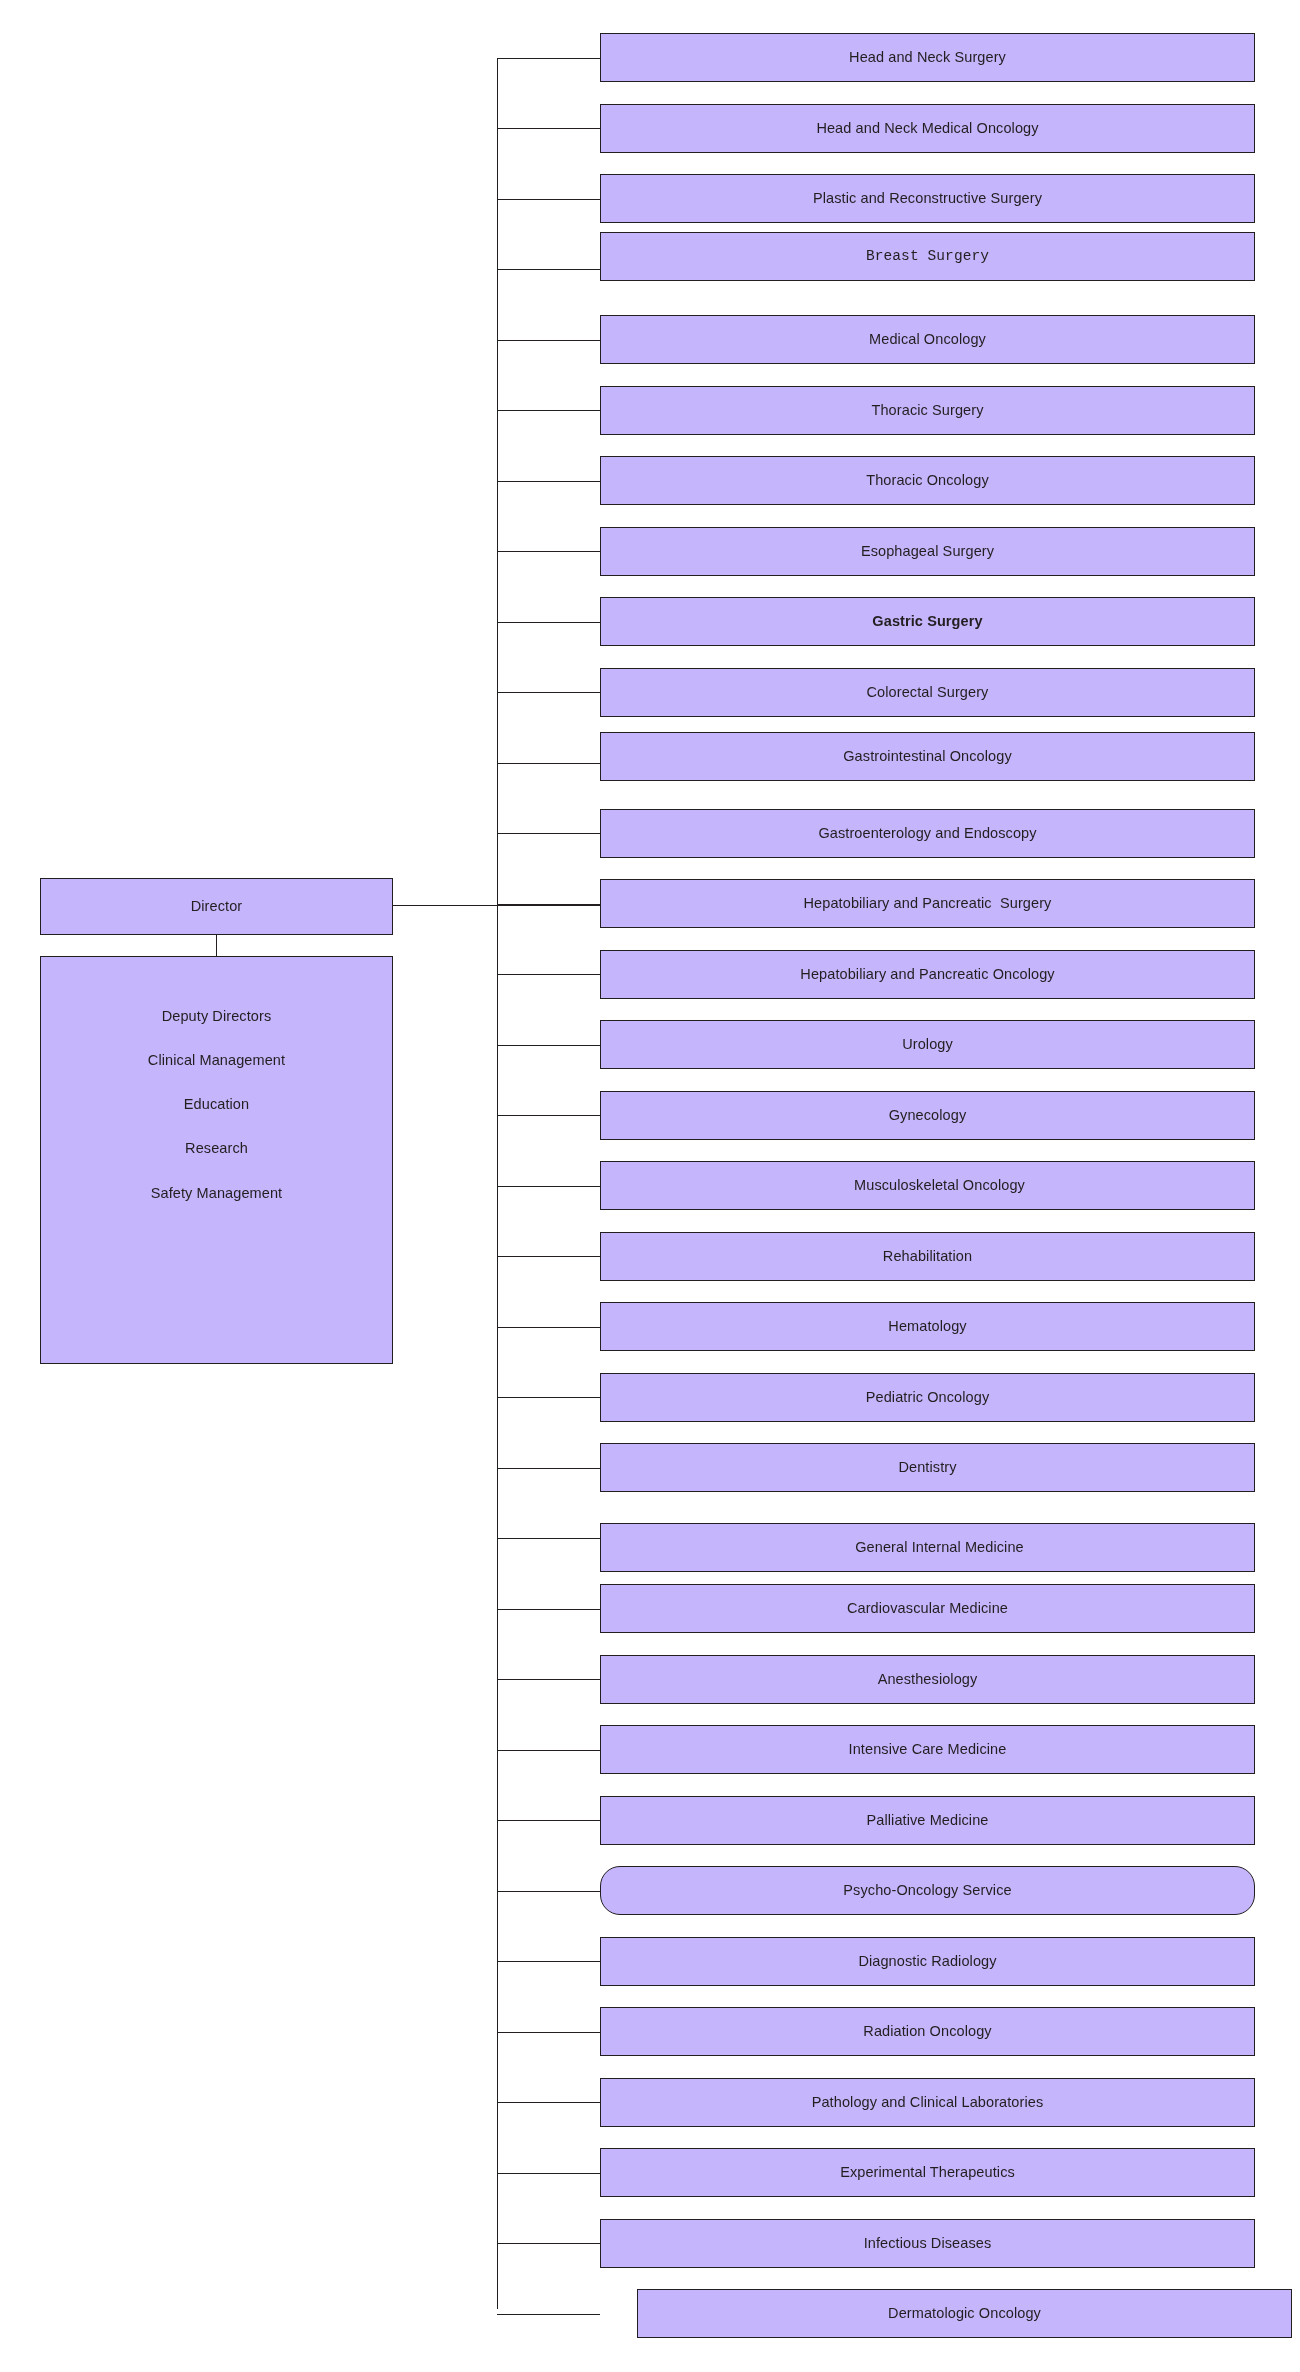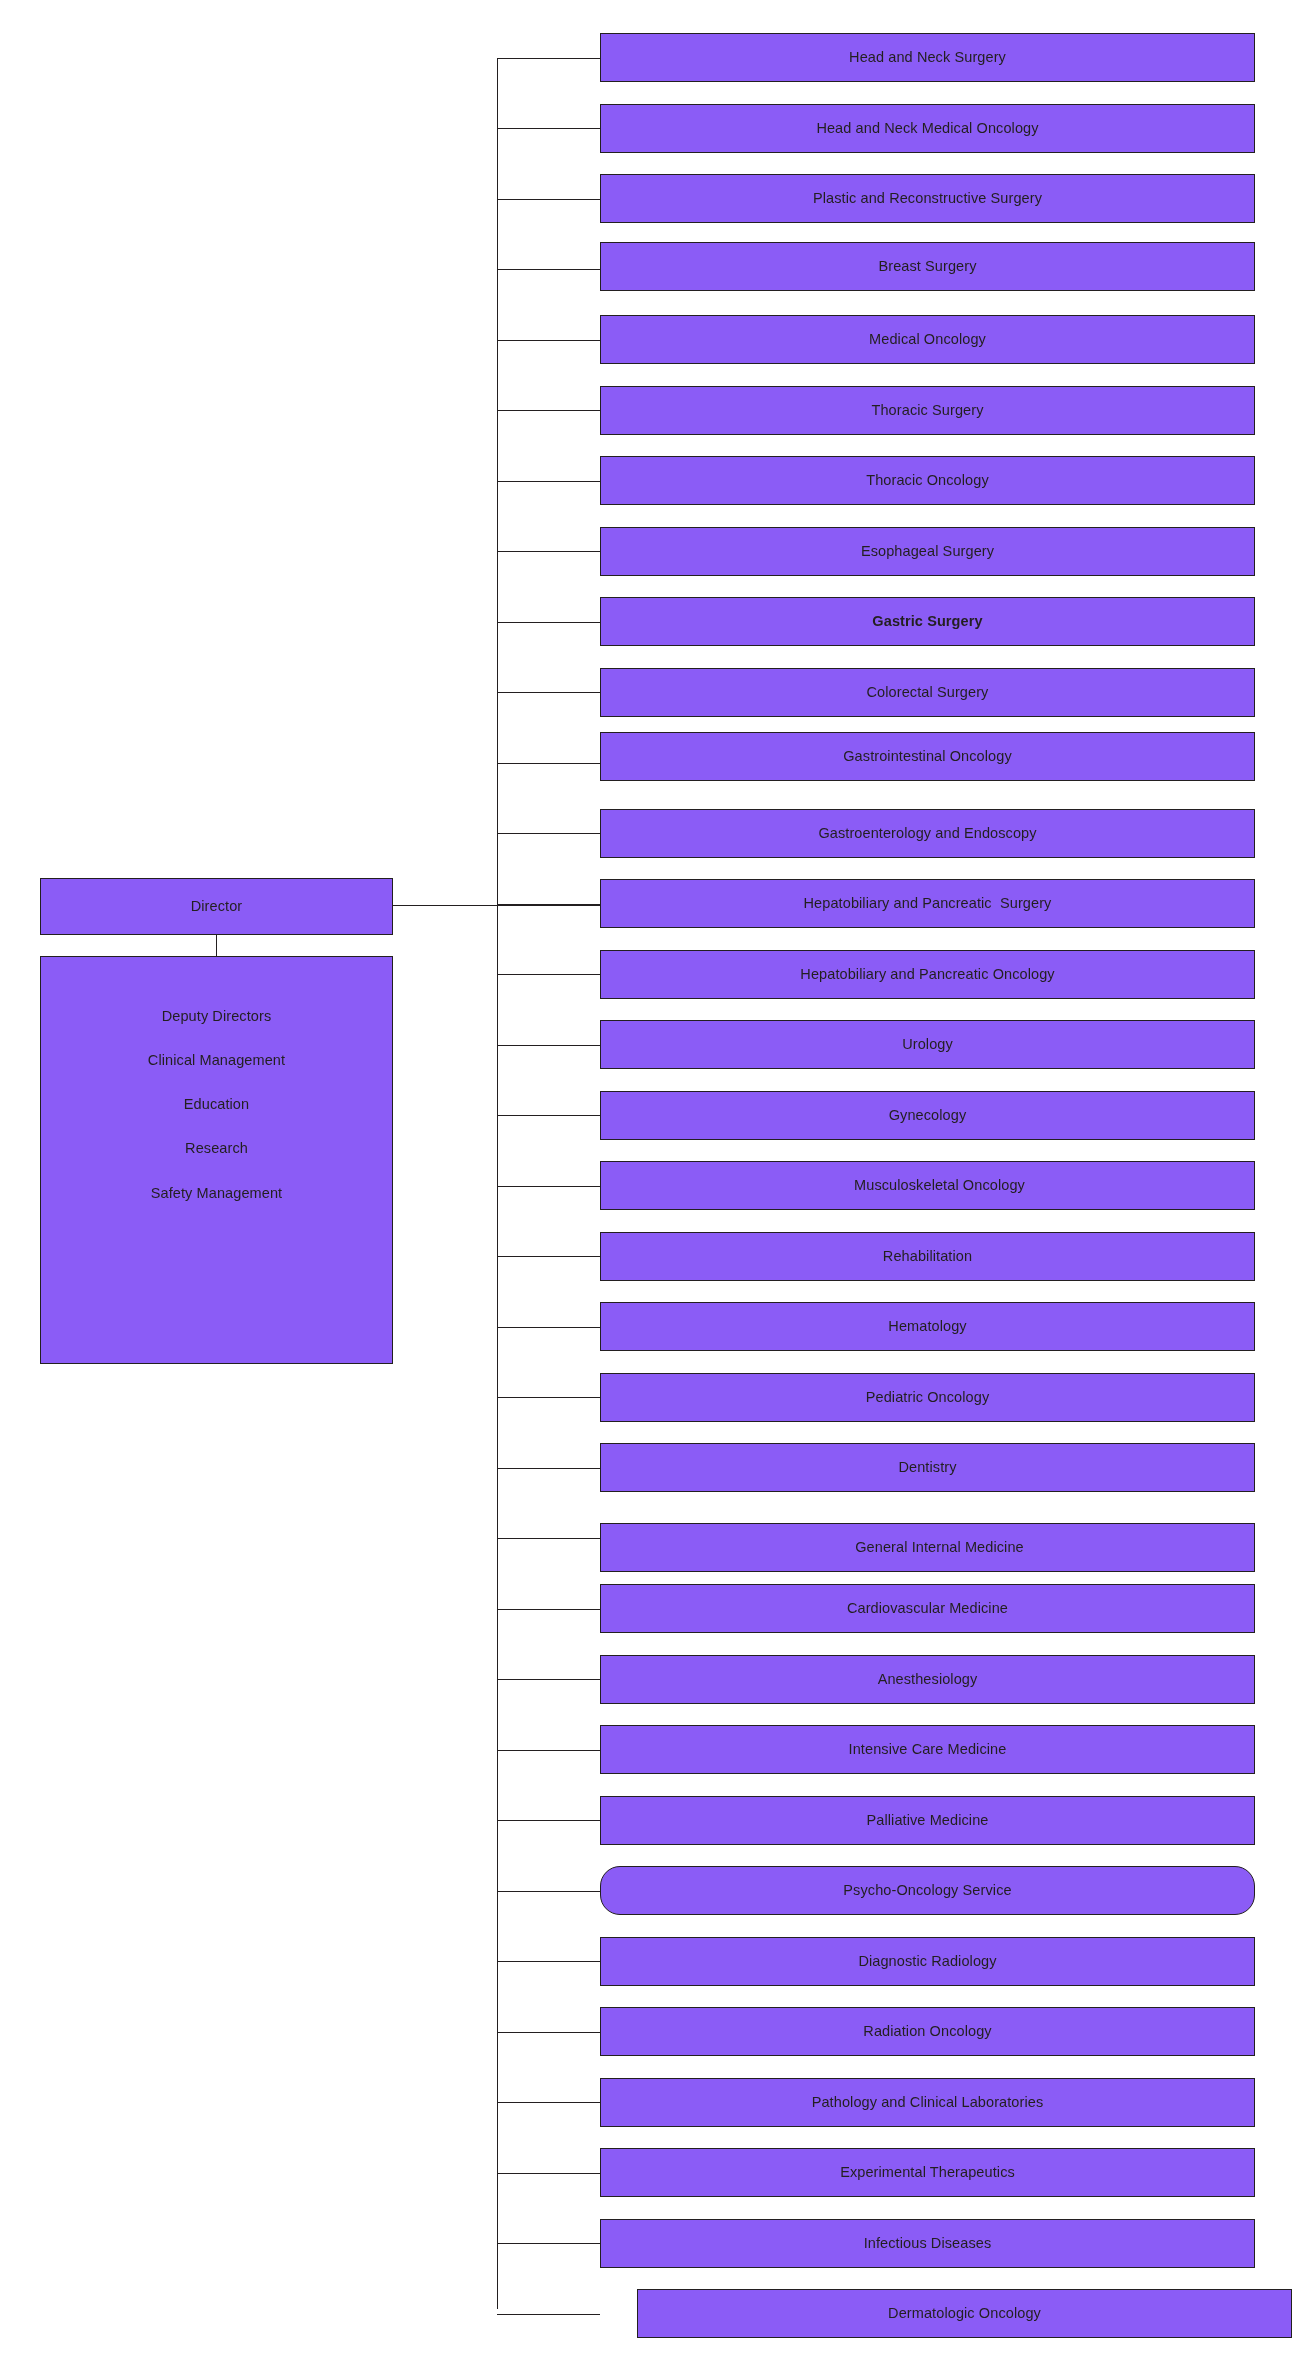--- a/index.html
+++ b/index.html
@@ -18,21 +18,21 @@
     height: 2372px;
     background: #ffffff;
     overflow: hidden;
   }
 
   
   .org-box {
     position: absolute;
     box-sizing: border-box;
     border: 1px solid #231f20;
-    background: #8b5cf6;
+    background: #c4b5fd;
     display: flex;
     align-items: center;
     justify-content: center;
     text-align: center;
     font-size: 14.5px;
     line-height: 1.25;
     color: #231f20;
     white-space: pre;
     letter-spacing: 0.1px;
   }
@@ -138,21 +138,21 @@
   </div>
 
   <div id="dept-layer">
       <div class="line line-h dept-stub" style="top: 57.5px;"></div>
       <div class="org-box dept-box" style="top: 33px;">Head and Neck Surgery</div>
       <div class="line line-h dept-stub" style="top: 128px;"></div>
       <div class="org-box dept-box" style="top: 103.5px;">Head and Neck Medical Oncology</div>
       <div class="line line-h dept-stub" style="top: 198.5px;"></div>
       <div class="org-box dept-box" style="top: 174px;">Plastic and Reconstructive Surgery</div>
       <div class="line line-h dept-stub" style="top: 269px;"></div>
-      <div class="org-box dept-box" style="top: 242px;">Breast Surgery</div>
+      <div class="org-box dept-box" style="top: 232px; font-family: Liberation Mono, monospace;">Breast Surgery</div>
       <div class="line line-h dept-stub" style="top: 339.5px;"></div>
       <div class="org-box dept-box" style="top: 315px;">Medical Oncology</div>
       <div class="line line-h dept-stub" style="top: 410px;"></div>
       <div class="org-box dept-box" style="top: 385.5px;">Thoracic Surgery</div>
       <div class="line line-h dept-stub" style="top: 480.5px;"></div>
       <div class="org-box dept-box" style="top: 456px;">Thoracic Oncology</div>
       <div class="line line-h dept-stub" style="top: 551px;"></div>
       <div class="org-box dept-box" style="top: 526.5px;">Esophageal Surgery</div>
       <div class="line line-h dept-stub" style="top: 621.5px;"></div>
       <div class="org-box dept-box" style="top: 597px; font-weight: bold;">Gastric Surgery</div>

